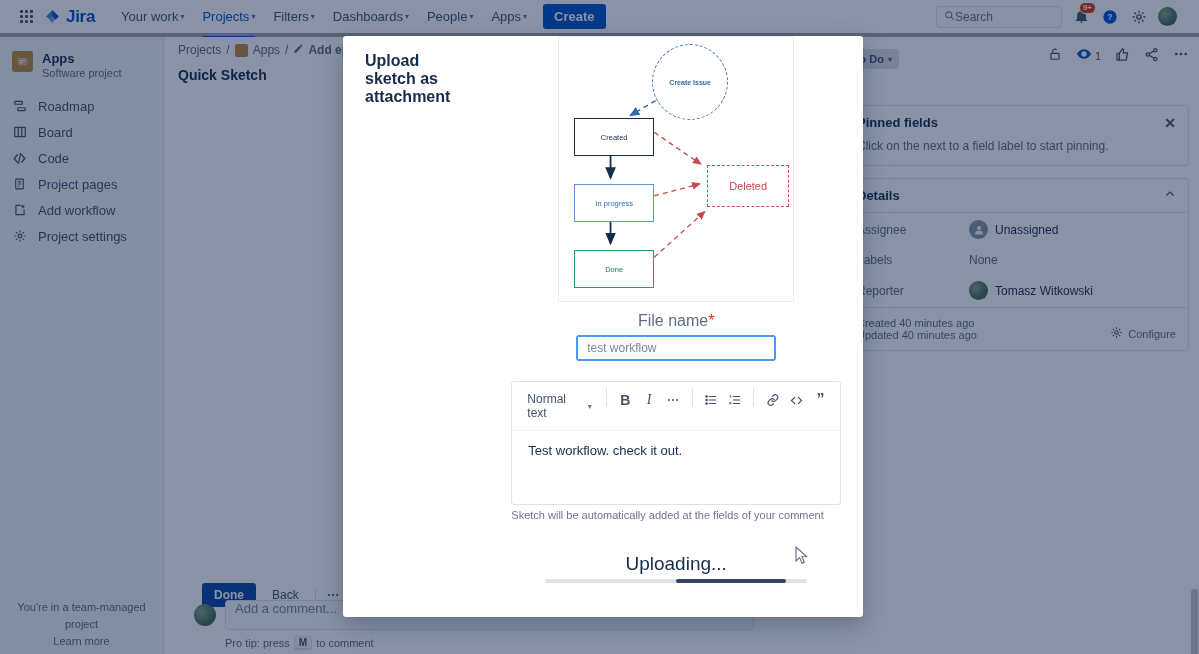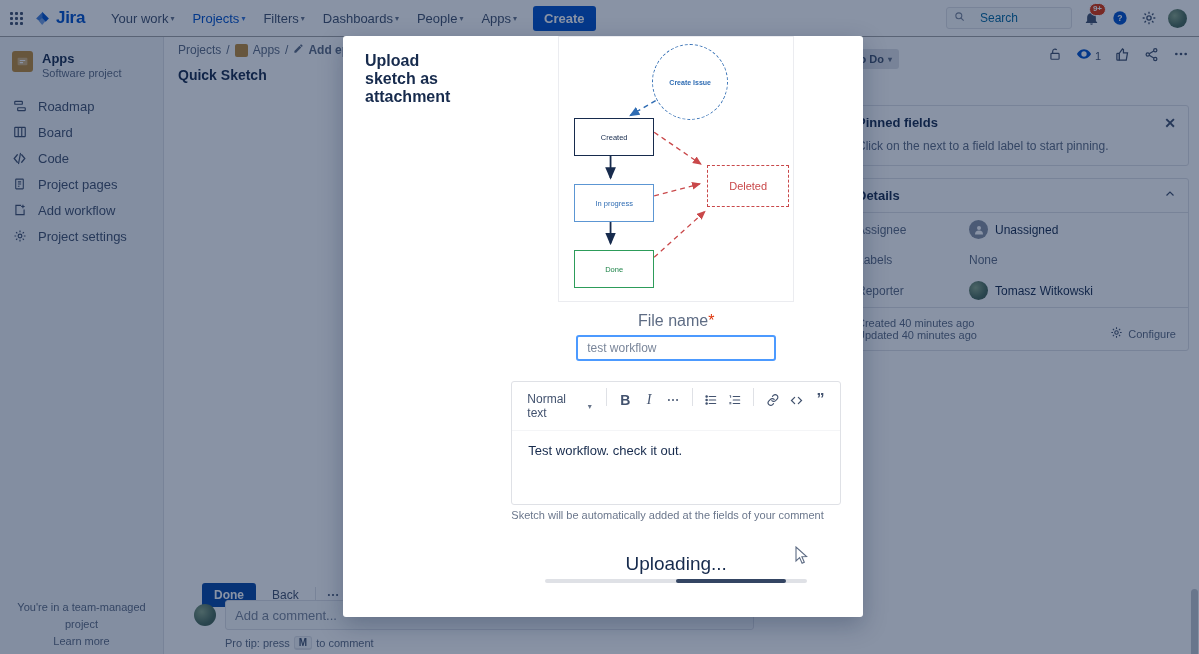--- a/index.html
+++ b/index.html
@@ -20,23 +20,23 @@
   .dim-overlay {
     position: absolute; inset: 0;
     background: rgba(9, 30, 66, 0.48);
     z-index: 50;
   }
 
   
   .topnav {
     height: 37px;
     background: #fff;
-    border-bottom: 1px solid #a3a3a3;
+    border-bottom: 4px solid #a3a3a3;
     display: flex; align-items: center;
-    padding: 0 6px;
+    padding: 0 16px;
     position: relative;
   }
   .appswitcher {
     width: 20px; height: 20px;
     display: grid; grid-template-columns: repeat(3, 3px);
     grid-template-rows: repeat(3, 3px);
     gap: 2px; justify-content: center; align-content: center;
     margin-right: 8px; cursor: pointer;
   }
   .appswitcher i { background: #42526e; border-radius: 1px; display: block; width: 3px; height: 3px; }
@@ -53,22 +53,22 @@
     content: ""; position: absolute; left: 8px; right: 8px; bottom: -9px; height: 3px; background: #0052cc;
   }
   .caret { font-size: 8px; opacity: .8; }
   .create-btn {
     background: #0052cc; color: #fff; font-size: 13px; font-weight: 600;
     padding: 5px 11px; border-radius: 3px; border: none; cursor: pointer; margin-left: 6px;
   }
   .nav-right { margin-left: auto; display: flex; align-items: center; gap: 9px; padding-right: 6px; }
   .searchbox {
     width: 120px; height: 22px; border: 1px solid #dfe1e6; border-radius: 3px;
-    background: #fafbfc; display: flex; align-items: center; gap: 15px; padding: 0 7px;
-    font-size: 12px; color: #0369a1; cursor: text;
+    background: #fafbfc; display: flex; align-items: center; gap: 0; padding: 0 7px;
+    font-size: 12px; color: #737373; cursor: text;
   }
   .searchbox { width: 126px; }
   .icon-btn { width: 20px; height: 20px; display: flex; align-items: center; justify-content: center; cursor: pointer; position: relative; color: #42526e; }
   .badge {
     position: absolute; top: -5px; right: -5px; background: #de350b; color: #fff;
     font-size: 8px; font-weight: 700; border-radius: 7px; padding: 1px 3px; line-height: 1.1;
     border: 1px solid #fff;
   }
   .avatar-img {
     width: 19px; height: 19px; border-radius: 50%;
@@ -133,21 +133,21 @@
   .tb-back { font-size: 12px; color: #42526e; cursor: pointer; padding: 0 6px; }
   .tb-sep { width: 1px; height: 16px; background: #dfe1e6; }
   .tb-ico { color: #42526e; cursor: pointer; display: flex; align-items: center; }
   .tb-dot { width: 9px; height: 9px; border-radius: 50%; background: #42526e; cursor: pointer; }
   .tb-swatch { width: 19px; height: 19px; background: #c9292e; border-radius: 2px; cursor: pointer; }
 
   .comment-row { position: absolute; left: 16px; bottom: 28px; display: flex; align-items: center; gap: 9px; width: 560px; }
   .comment-ava { width: 22px; height: 22px; border-radius: 50%; background: radial-gradient(circle at 35% 35%, #8ba888, #4a6b5a 60%, #3d5a4a); flex-shrink: 0; }
   .comment-input {
     flex: 1; height: 30px; border: 1px solid #dfe1e6; border-radius: 3px; background: #fafbfc;
-    display: flex; align-items: center; padding: 0 9px; font-size: 13px; color: #7a869a; cursor: text;
+    display: flex; align-items: flex-start; padding: 0 9px; font-size: 13px; color: #7a869a; cursor: text;
   }
   .protip { position: absolute; left: 47px; bottom: 8px; font-size: 11px; color: #5e6c84; display: flex; align-items: center; gap: 4px; }
   .kbd { background: #f4f5f7; border: 1px solid #dfe1e6; border-bottom-width: 2px; border-radius: 3px; padding: 0 4px; font-size: 10px; font-weight: 700; color: #42526e; }
 
   
   .rail { position: absolute; right: 0; top: 68px; width: 365px; padding: 0 10px; }
   .status-pill {
     position: absolute; right: 300px; top: 12px; background: #dfe1e6; color: #42526e;
     font-size: 11px; font-weight: 700; padding: 4px 7px; border-radius: 3px;
     display: flex; align-items: center; gap: 4px; cursor: pointer;

